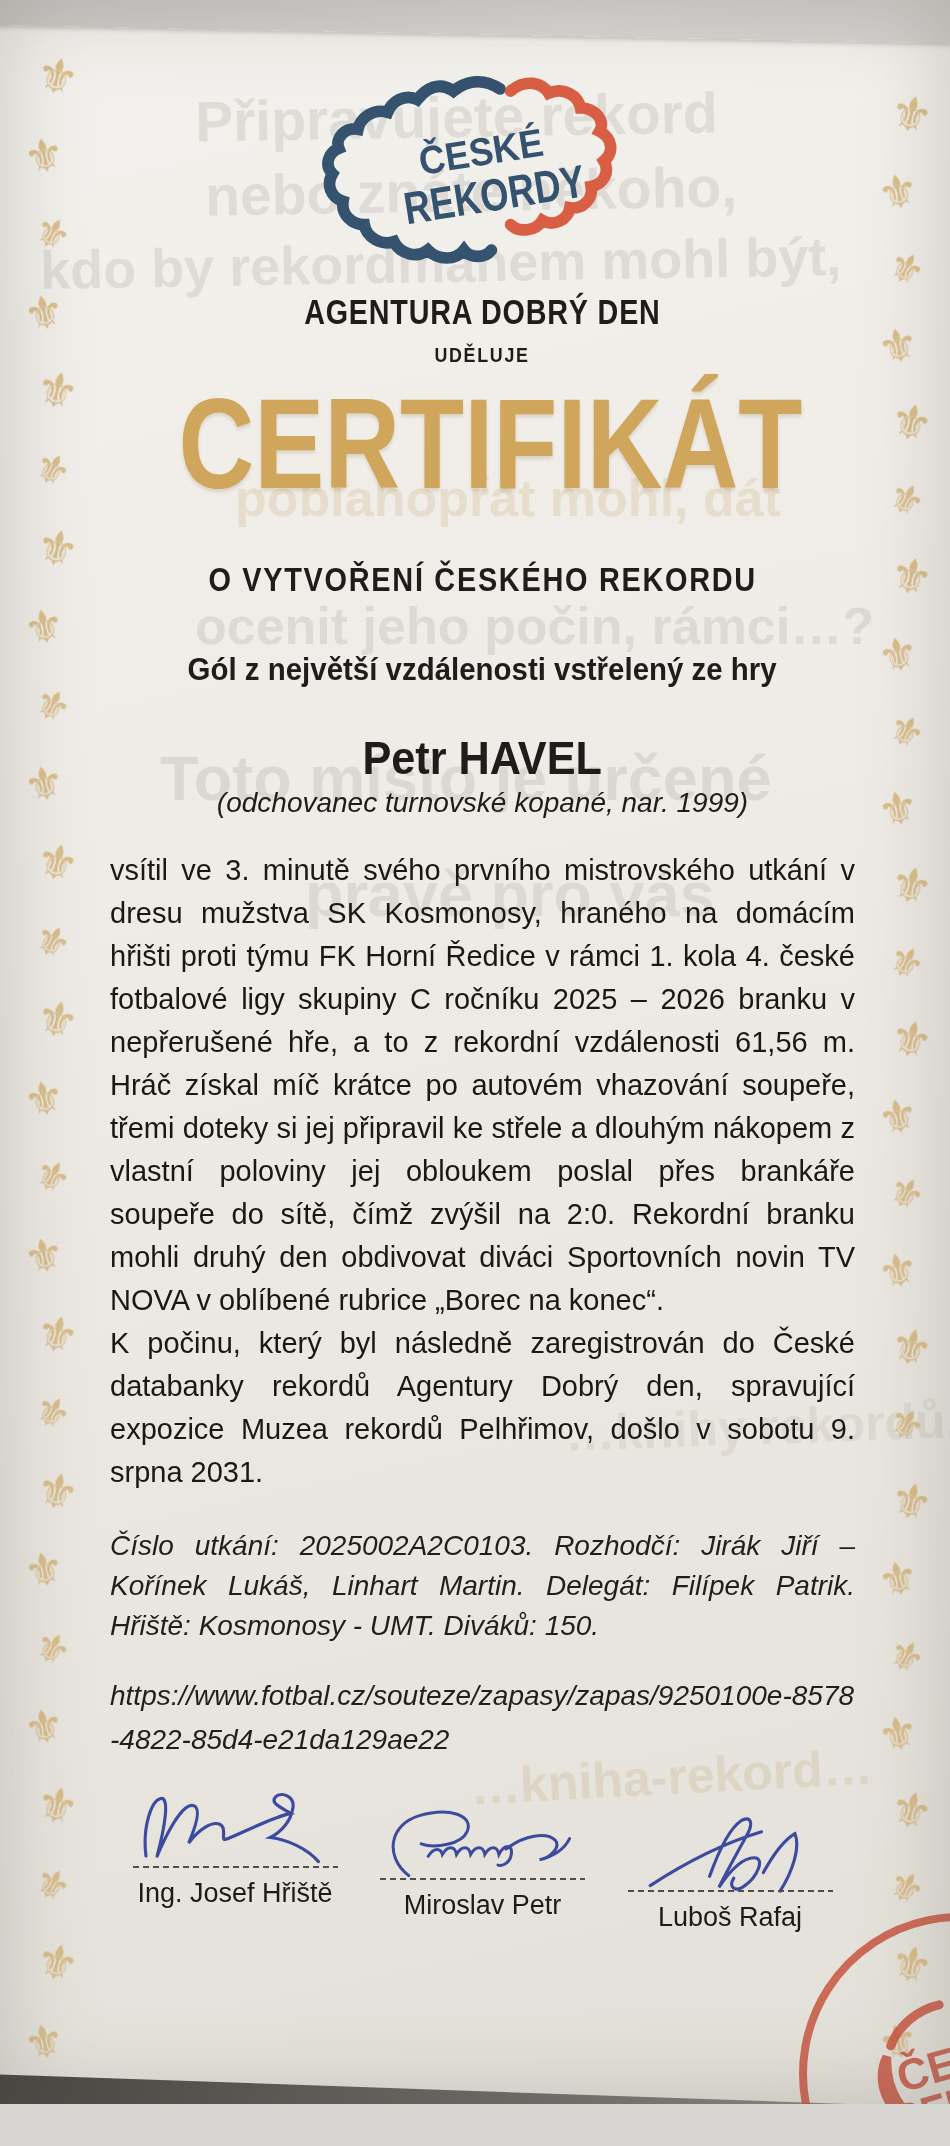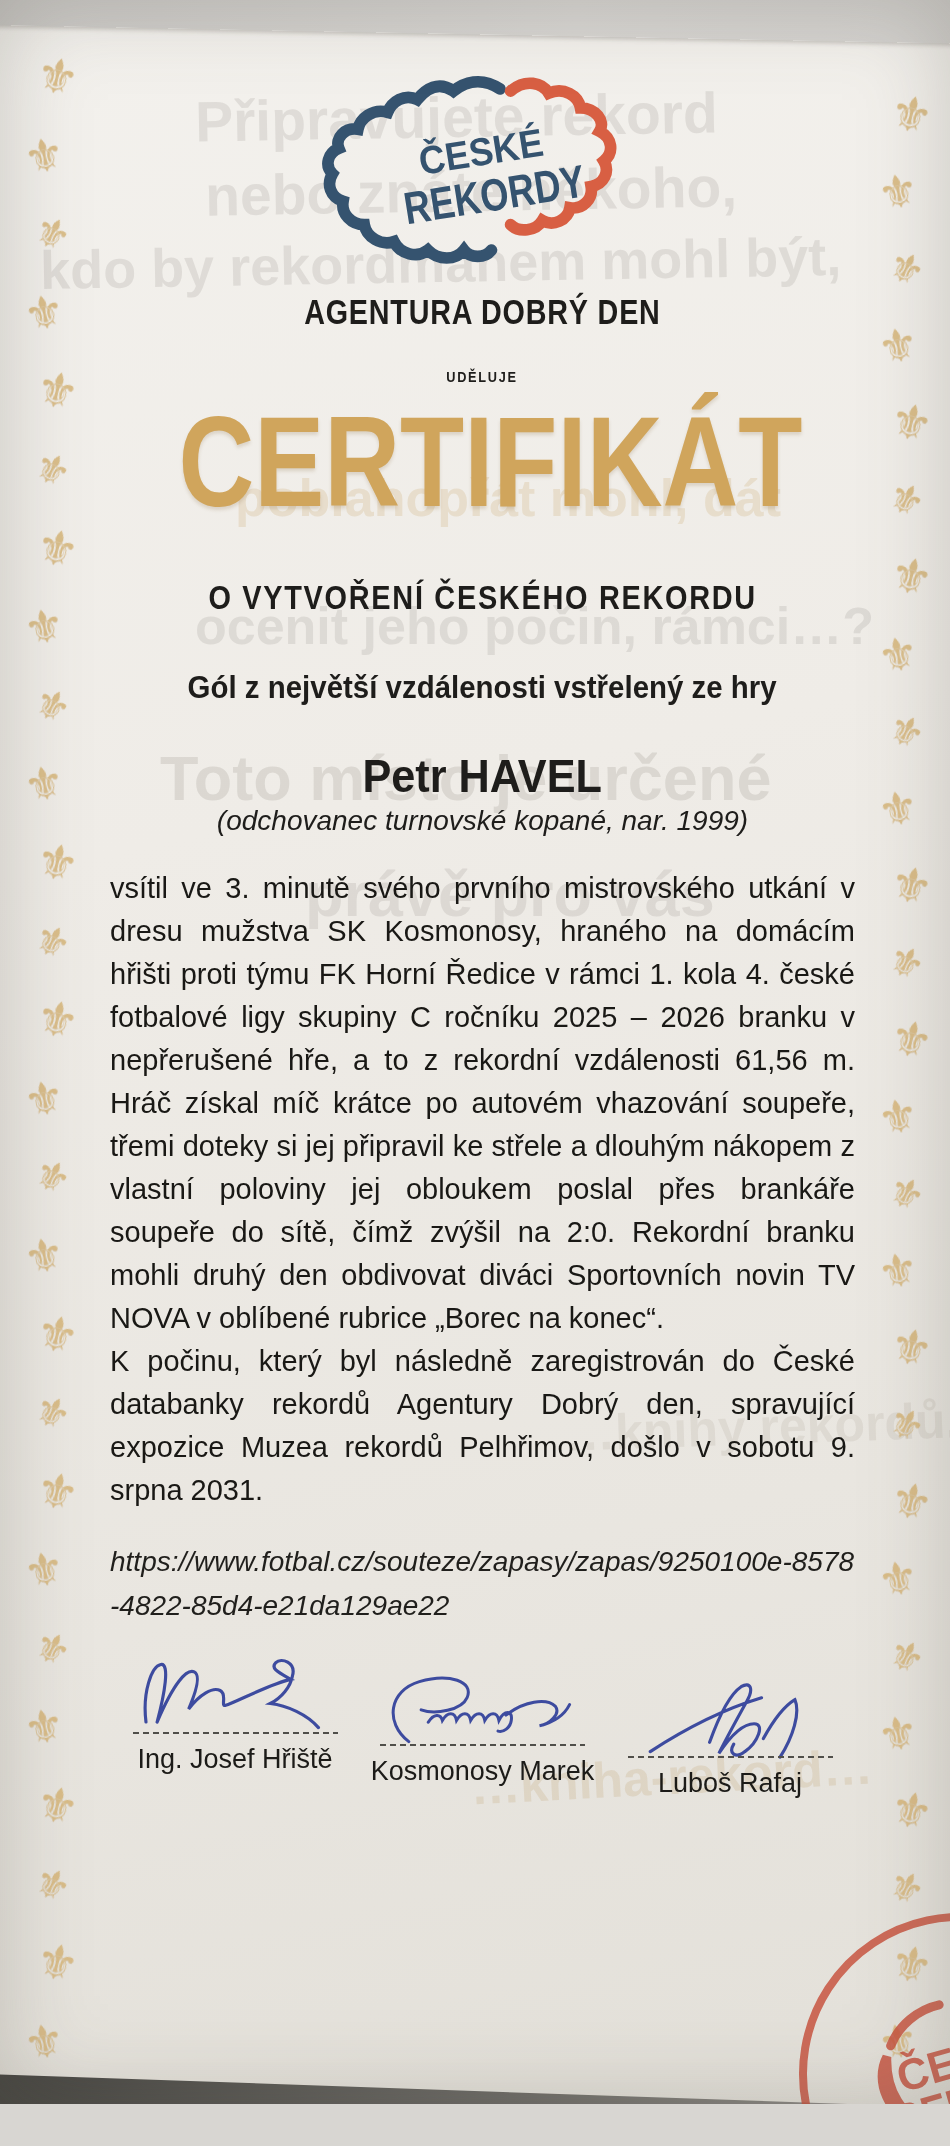--- a/index.html
+++ b/index.html
@@ -41,21 +41,21 @@
 
   
   .content{position:absolute;inset:0;padding:58px 95px 0 110px;text-align:center;color:#1e1d1b;}
   .cond{display:inline-block;transform:scaleX(.82);transform-origin:center;white-space:nowrap;}
   .cond85{display:inline-block;transform:scaleX(.85);transform-origin:center;white-space:nowrap;}
   .cond92{display:inline-block;transform:scaleX(.92);transform-origin:center;white-space:nowrap;}
 
   .logo-wrap{margin-top:14px;}
   svg.logo{width:370px;height:212px;}
   .agency{font-size:35px;font-weight:bold;margin-top:4px;letter-spacing:1px;}
-  .grants{font-size:15px;font-weight:bold;margin-top:36px;letter-spacing:2px;}
+  .grants{font-size:21px;font-weight:bold;margin-top:11px;letter-spacing:2px;}
   .cert-title{font-size:128px;font-weight:bold;line-height:1.04;margin-top:10px;color:#d0a55c;
     text-shadow:0 3px 4px rgba(120,90,40,.18);}
   .subtitle{font-size:34px;font-weight:bold;margin-top:50px;letter-spacing:2px;}
   .record-name{font-size:32px;font-weight:bold;margin-top:52px;}
   .record-scope{font-size:27px;font-style:italic;margin-top:4px;color:#26241f;}
   .holder{font-size:47px;font-weight:bold;margin-top:42px;}
   .holder-note{font-size:28px;font-style:italic;margin-top:2px;}
   .body-text{text-align:justify;font-size:29px;line-height:43px;margin-top:30px;color:#191815;}
   .body-text p{margin:0;}
   .match-details{text-align:justify;font-style:italic;font-size:28px;line-height:40px;margin-top:32px;color:#201f1c;}
@@ -173,36 +173,37 @@
     <div class="record-name"><span class="cond92">Gól z největší vzdálenosti vstřelený ze hry</span></div>
 
     <div class="holder"><span class="cond92">Petr HAVEL</span></div>
     <div class="holder-note">(odchovanec turnovské kopané, nar. 1999)</div>
 
     <div class="body-text">
       <p>vsítil ve 3. minutě svého prvního mistrovského utkání v dresu mužstva SK Kosmonosy, hraného na domácím hřišti proti týmu FK Horní Ředice v rámci 1. kola 4. české fotbalové ligy skupiny C ročníku 2025 – 2026 branku v nepřerušené hře, a to z rekordní vzdálenosti 61,56 m. Hráč získal míč krátce po autovém vhazování soupeře, třemi doteky si jej připravil ke střele a dlouhým nákopem z vlastní poloviny jej obloukem poslal přes brankáře soupeře do sítě, čímž zvýšil na 2:0. Rekordní branku mohli druhý den obdivovat diváci Sportovních novin TV NOVA v oblíbené rubrice „Borec na konec“.</p>
       <p>K počinu, který byl následně zaregistrován do České databanky rekordů Agentury Dobrý den, spravující expozice Muzea rekordů Pelhřimov, došlo v sobotu 9. srpna 2031.</p>
     </div>
 
+    <div class="match-details">Číslo utkání: 2025002A2C0103. Rozhodčí: Jirák Jiří – Kořínek Lukáš, Linhart Martin. Delegát: Filípek Patrik. Hřiště: Kosmonosy - UMT. Diváků: 150.</div>
     <div class="url">https://www.fotbal.cz/souteze/zapasy/zapas/9250100e-8578-4822-85d4-e21da129ae22</div>
 
     <div class="sigs">
       <div class="sig">
         <svg viewBox="0 0 220 110">
           <path d="M14 82 C10 50 20 22 30 20 C40 18 34 52 26 82 M26 82 C44 40 58 24 66 28 C74 32 66 54 60 68 C72 52 86 44 94 48 C102 52 94 66 100 64 C110 61 150 40 170 36 C156 28 148 24 154 18 C160 12 176 18 172 32 C170 44 160 56 148 62 C166 64 188 74 200 88" fill="none" stroke="#3d4b9f" stroke-width="3.4" stroke-linecap="round"></path>
         </svg>
         <div class="sig-line"></div>
         <div class="sig-name">Ing. Josef Hřiště</div>
       </div>
       <div class="sig">
         <svg viewBox="0 0 240 110">
           <path d="M36 92 C8 70 14 34 48 24 C82 14 110 24 102 42 C96 56 66 62 50 56 M58 70 C64 60 72 60 74 68 C80 58 88 58 90 68 C96 58 104 58 106 68 C112 58 120 58 122 68 C128 58 136 58 138 68 C144 56 154 56 152 68 C151 76 143 82 137 80 M146 62 C166 46 192 42 202 52 C208 60 196 72 184 74 C200 70 212 62 218 50" fill="none" stroke="#3d4b9f" stroke-width="3.4" stroke-linecap="round"></path>
         </svg>
         <div class="sig-line"></div>
-        <div class="sig-name">Kosmonosy Marek</div>
+        <div class="sig-name">Miroslav Petr</div>
       </div>
       <div class="sig">
         <svg viewBox="0 0 220 110">
           <path d="M24 88 C64 62 104 42 144 30 M88 78 C98 50 110 26 122 18 C132 12 136 20 128 34 C118 52 106 74 98 90 C110 72 124 58 136 58 C148 58 140 78 126 88 C116 96 108 90 114 80 M146 74 C158 52 170 38 180 32 C186 46 178 72 164 94" fill="none" stroke="#3d4b9f" stroke-width="3.4" stroke-linecap="round"></path>
         </svg>
         <div class="sig-line"></div>
         <div class="sig-name">Luboš Rafaj</div>
       </div>
     </div>
   </div>

